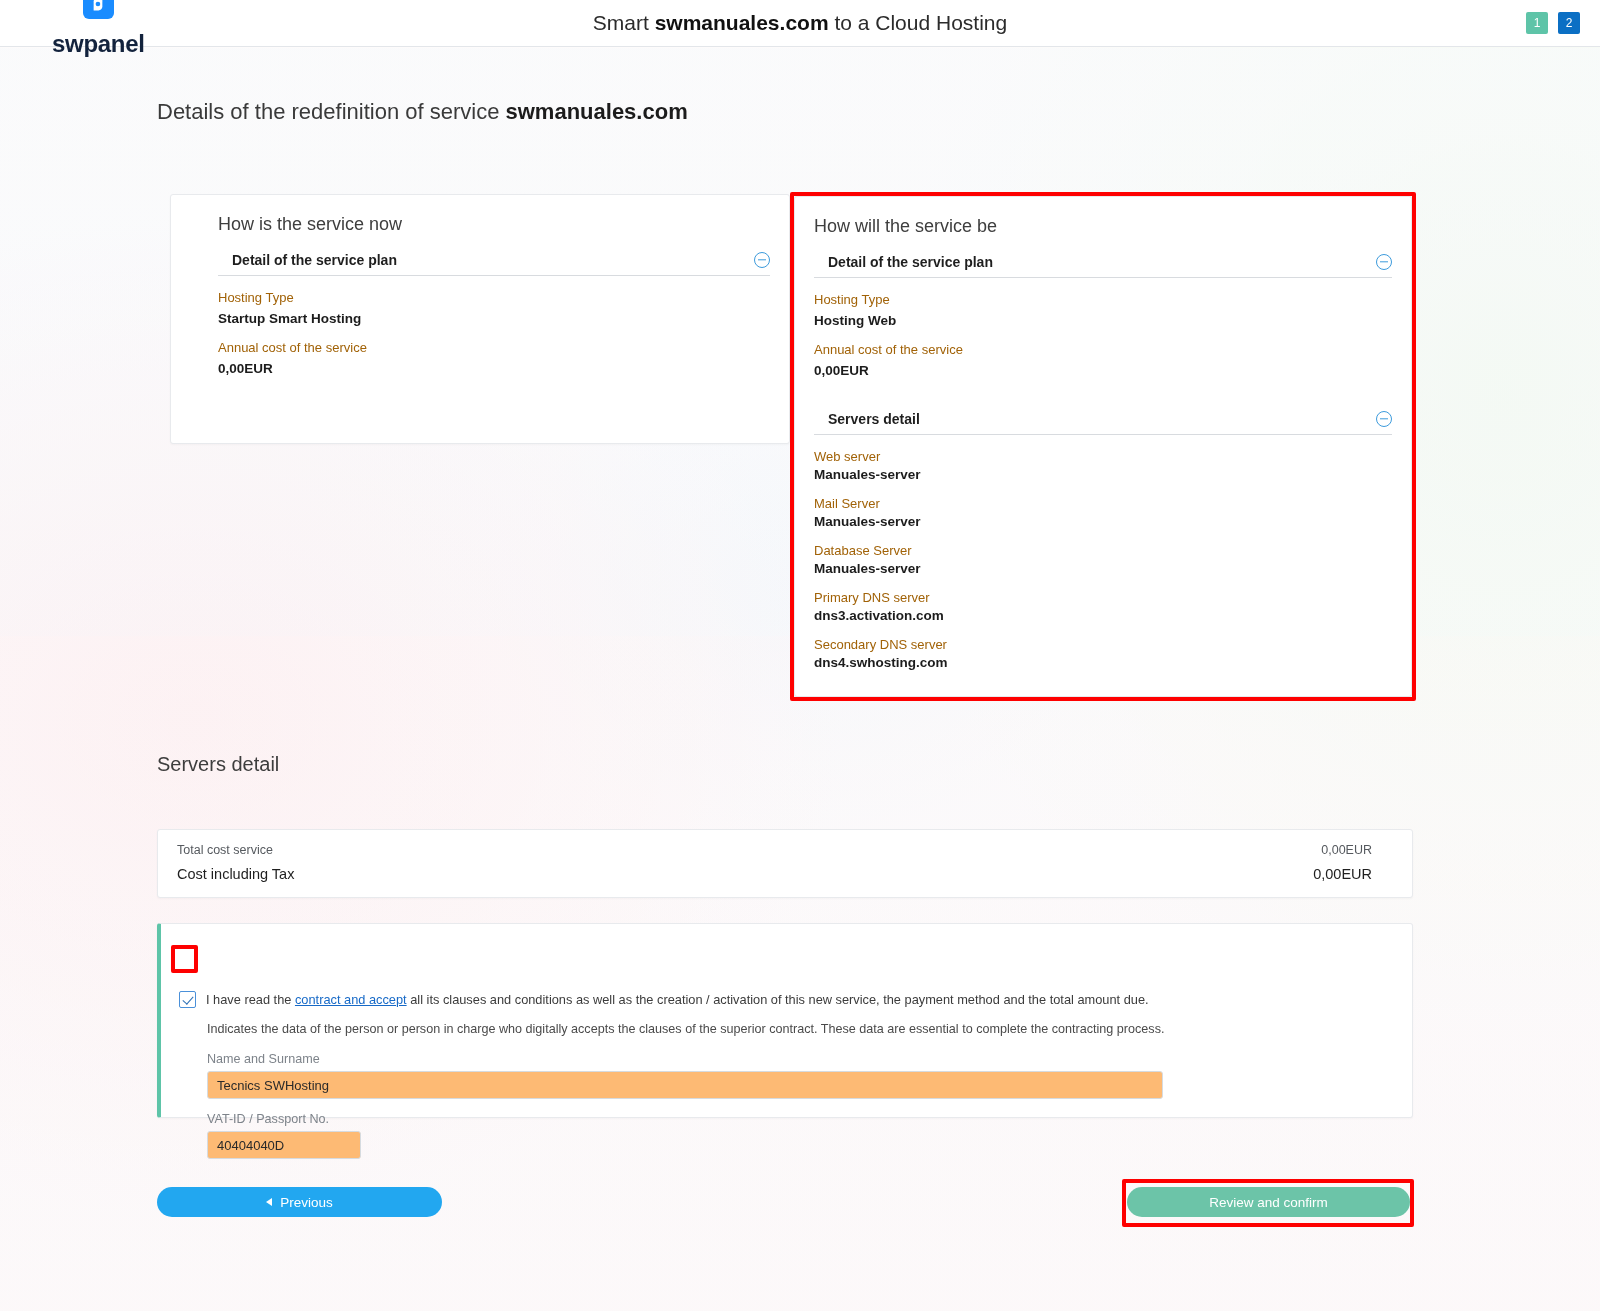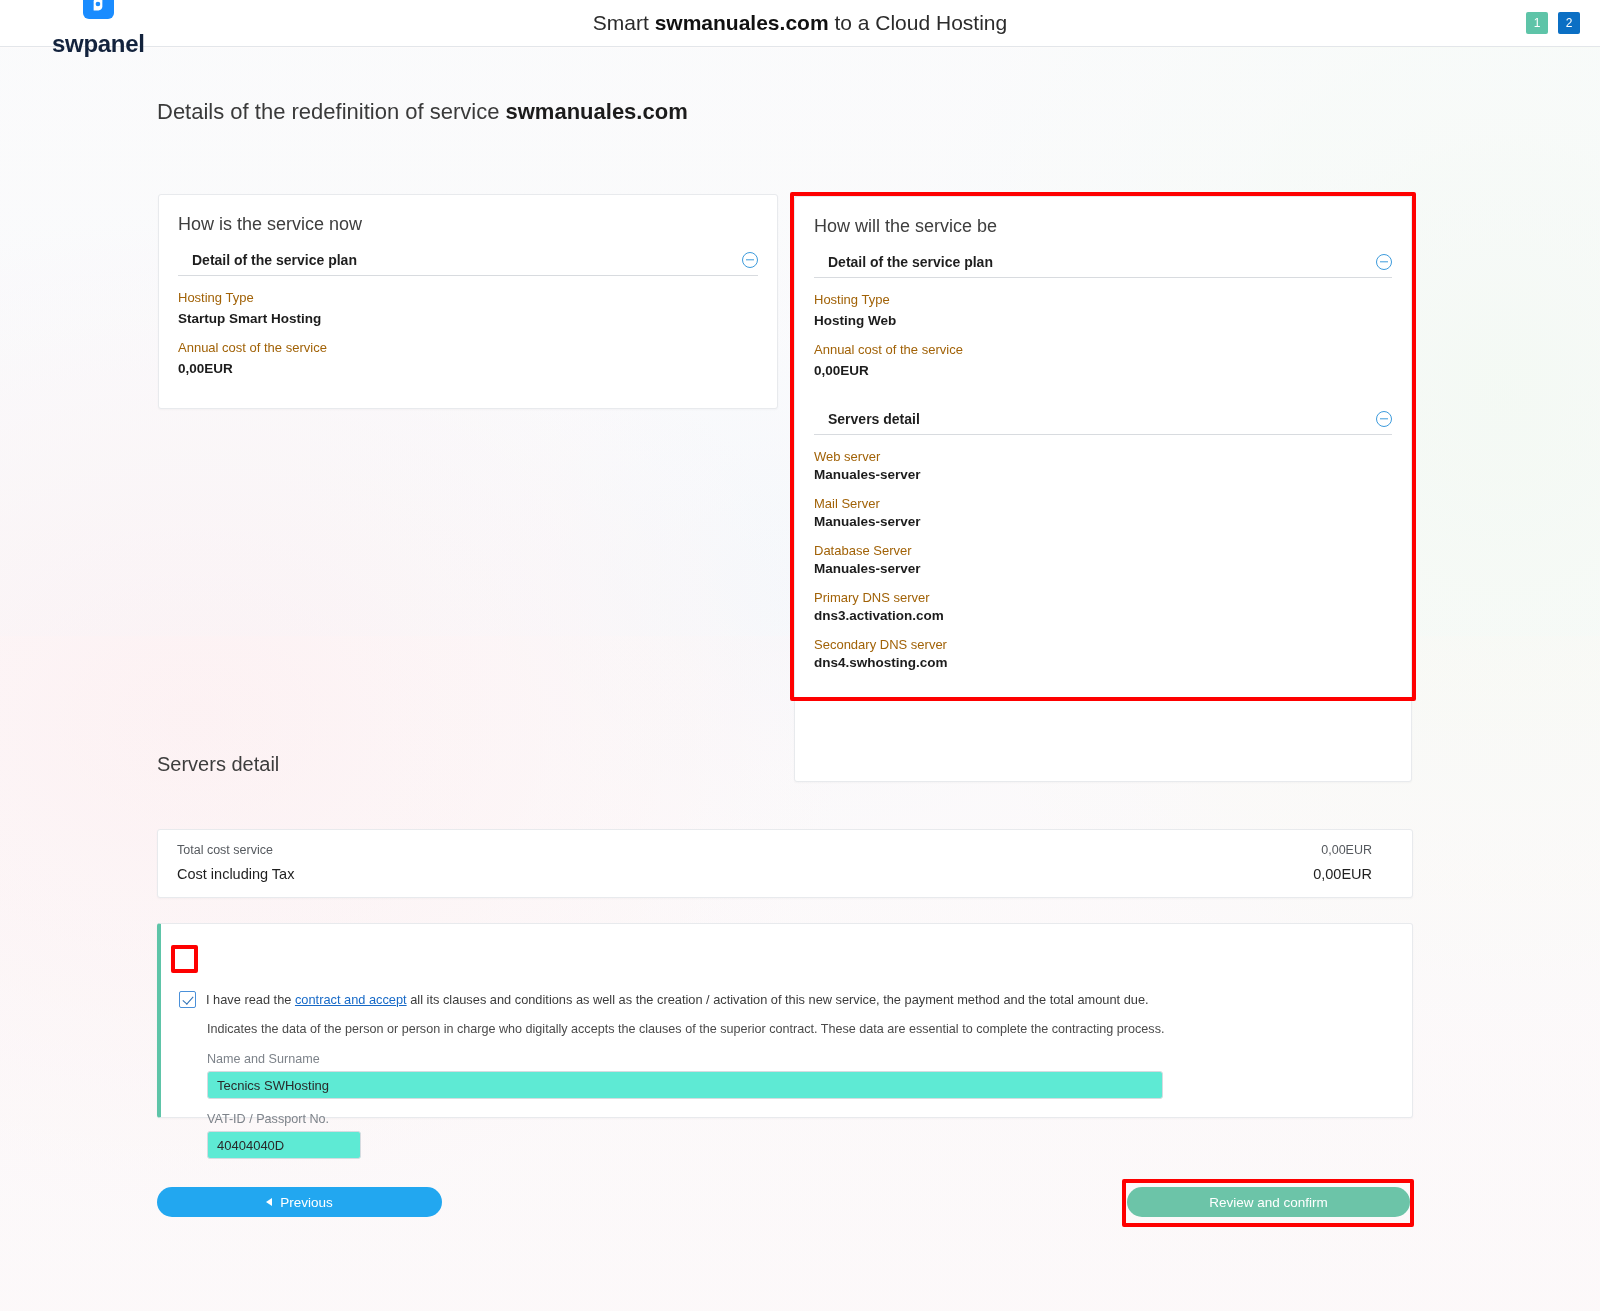--- a/index.html
+++ b/index.html
@@ -99,22 +99,22 @@
   .page-title b { font-weight: bold; color: #1c1c1c; }
 
   
   .card {
     position: absolute;
     background: #ffffff;
     border: 1px solid #e8eaed;
     border-radius: 3px;
     box-shadow: 0 1px 2px rgba(0,0,0,0.03);
   }
-  .card-now  { left: 158px; top: 147px; width: 620px; height: 215px; }
-  .card-next { left: 794px; top: 149px; width: 618px; height: 586px; }
+  .card-now  { left: 170px; top: 147px; width: 620px; height: 250px; padding-left: 28px; }
+  .card-next { left: 794px; top: 149px; width: 618px; height: 501px; }
 
   .redbox {
     position: absolute;
     border: 4px solid #fe0000;
     border-radius: 2px;
     pointer-events: none;
     z-index: 9;
   }
   .redbox.rb-next  { left: 790px; top: 145px; width: 626px; height: 509px; }
   .redbox.rb-check { left: 171px; top: 898px; width: 27px; height: 28px; }
@@ -252,21 +252,21 @@
   .form-label {
     font-size: 12.6px;
     color: #7d838a;
     margin-bottom: 5px;
   }
   .text-input {
     display: block;
     height: 28px;
     border: 1px solid #d6dbe0;
     border-radius: 3px;
-    background: #5eead4;
+    background: #fdba74;
     font-family: "Liberation Sans", sans-serif;
     font-size: 13px;
     color: #2a2a2a;
     padding: 0 9px;
     outline: none;
   }
   .text-input.wide   { width: 956px; }
   .text-input.narrow { width: 154px; }
   .form-group.vat { margin-top: 13px; }
 

